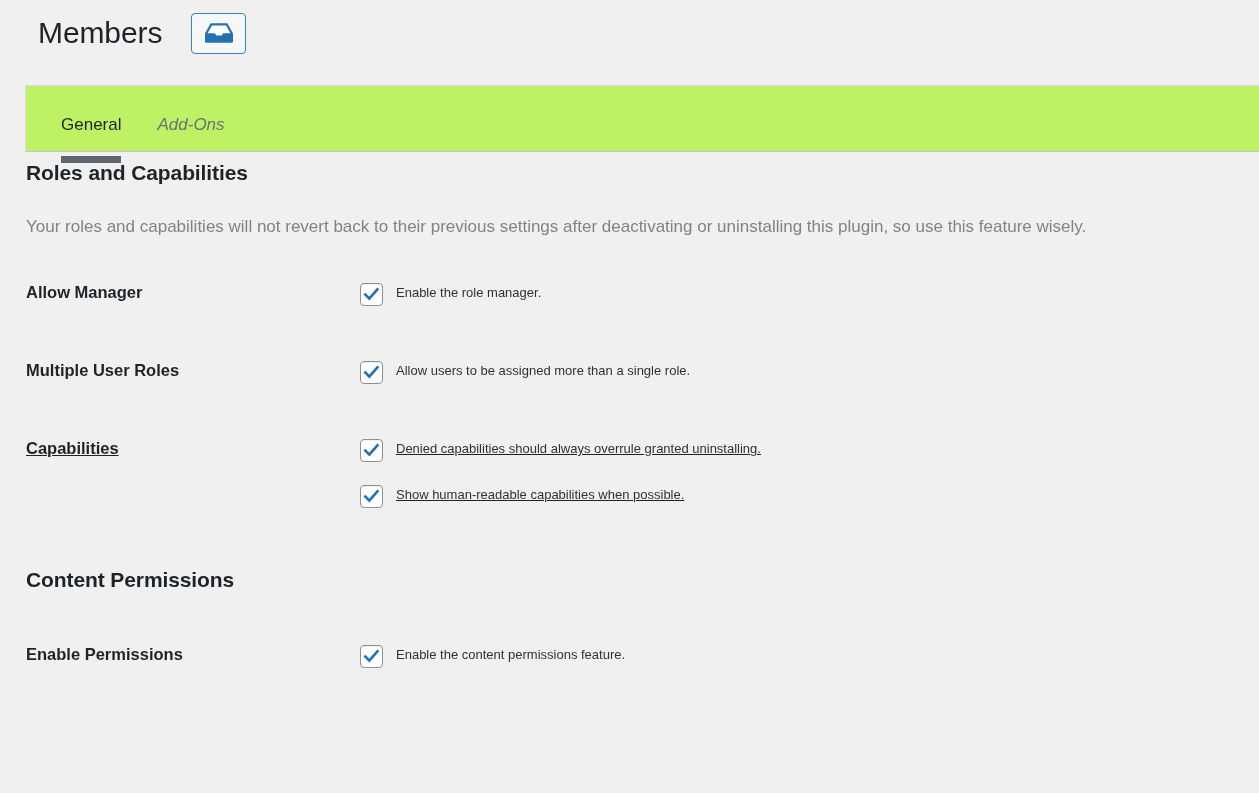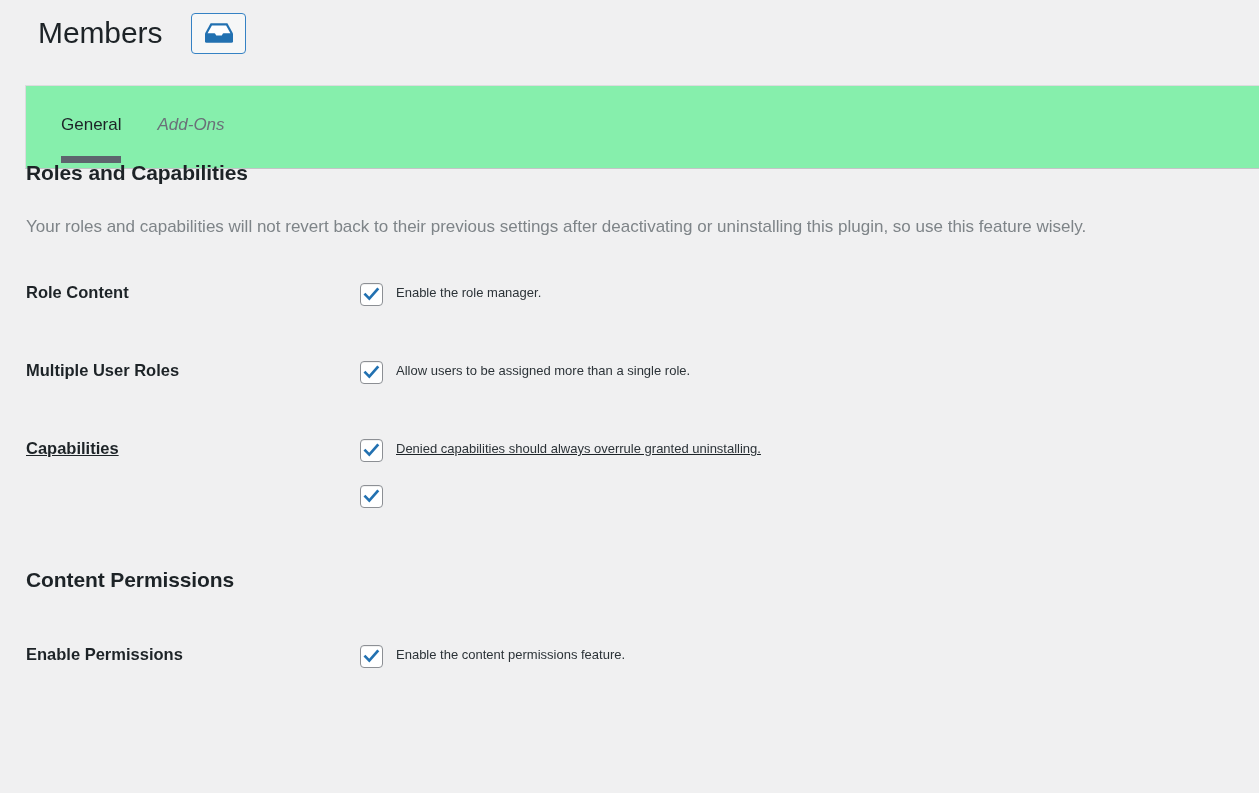--- a/index.html
+++ b/index.html
@@ -50,22 +50,22 @@
   .title-icon-button svg {
     display: block;
   }
 
   
   .tab-bar {
     position: absolute;
     left: 25px;
     top: 85px;
     right: 0;
-    height: 84px;
-    background: #86efac;
+    height: 67px;
+    background: #bef264;
     border-top: 1px solid #dcdcde;
     border-left: 1px solid #dcdcde;
     border-bottom: 1px solid #c3c4c7;
     box-sizing: border-box;
     display: flex;
     align-items: flex-start;
     padding-left: 35px;
   }
   .tab-item {
     position: relative;
@@ -197,21 +197,21 @@
   <button class="tab-item inactive">Add-Ons</button>
 </div>
 
 <div class="content">
 
   <h2 class="section-heading sec-roles-heading">Roles and Capabilities</h2>
 
   <p class="section-desc sec-roles-desc">Your roles and capabilities will not revert back to their previous settings after deactivating or uninstalling this plugin, so use this feature wisely.</p>
 
   <div class="field-row row-role-manager">
-    <div class="field-label">Role Content</div>
+    <div class="field-label">Allow Manager</div>
     <div class="field-controls">
       <label class="check-line">
         <span class="checkbox">
           <span>
             <svg width="17" height="17" viewBox="0 0 17 17" aria-hidden="true">
               <path d="M2.4 8.6 L6.3 12.6 L14.4 3.4" fill="none" stroke="#2271b1" stroke-width="2.7" stroke-linecap="square" stroke-linejoin="miter"></path>
             </svg>
           </span>
         </span>
         <span class="check-text">Enable the role manager.</span>
@@ -249,20 +249,21 @@
         <span class="check-text">Denied capabilities should always overrule granted uninstalling.</span>
       </label>
       <label class="check-line">
         <span class="checkbox">
           <span>
             <svg width="17" height="17" viewBox="0 0 17 17" aria-hidden="true">
               <path d="M2.4 8.6 L6.3 12.6 L14.4 3.4" fill="none" stroke="#2271b1" stroke-width="2.7" stroke-linecap="square" stroke-linejoin="miter"></path>
             </svg>
           </span>
         </span>
+        <span class="check-text">Show human-readable capabilities when possible.</span>
       </label>
     </div>
   </div>
 
   <h2 class="section-heading sec-content-heading">Content Permissions</h2>
 
   <div class="field-row row-enable-perms">
     <div class="field-label">Enable Permissions</div>
     <div class="field-controls">
       <label class="check-line">

